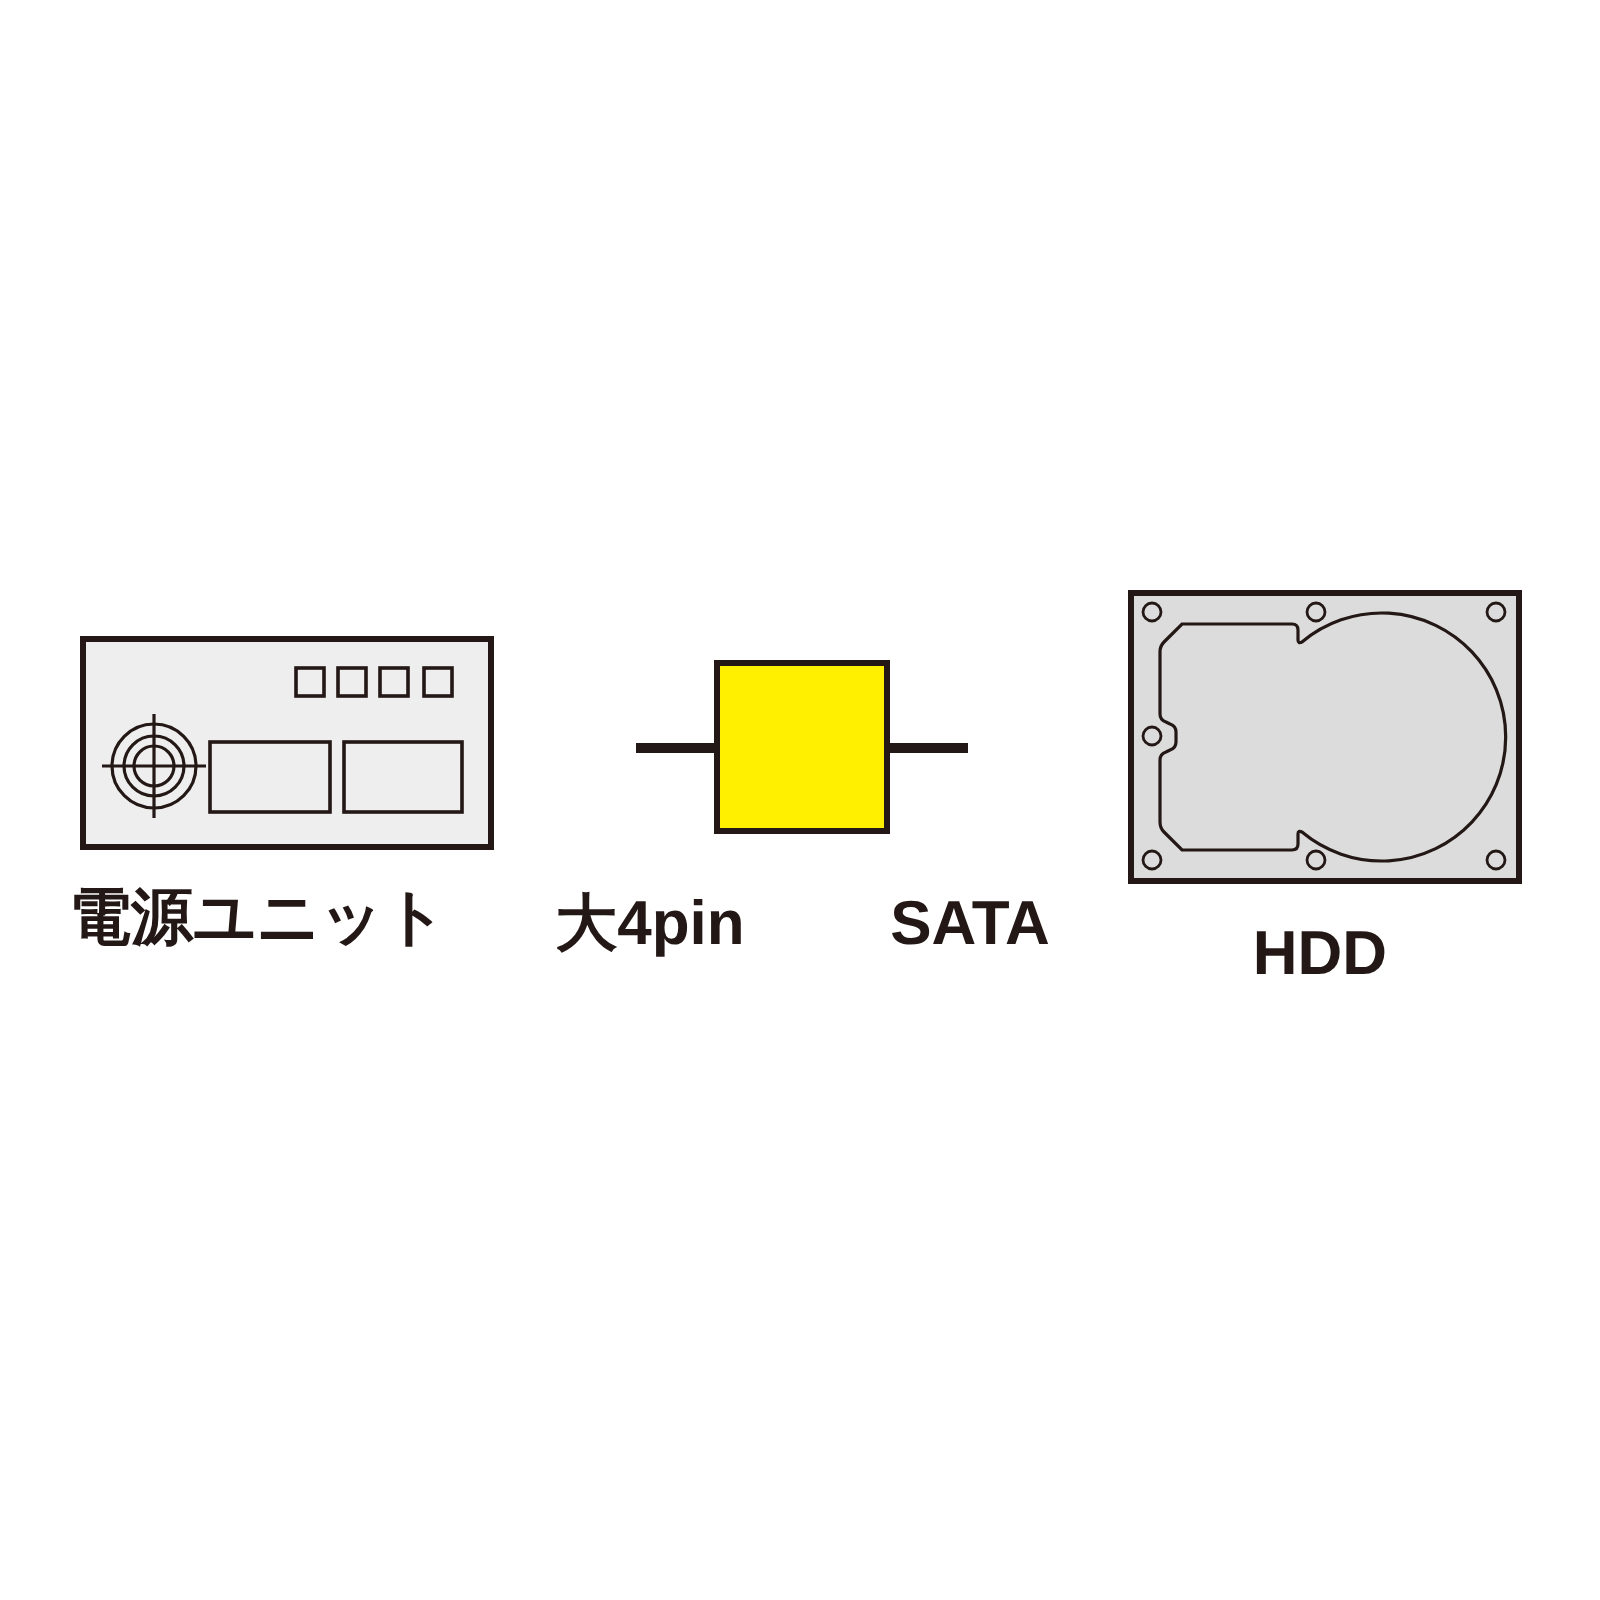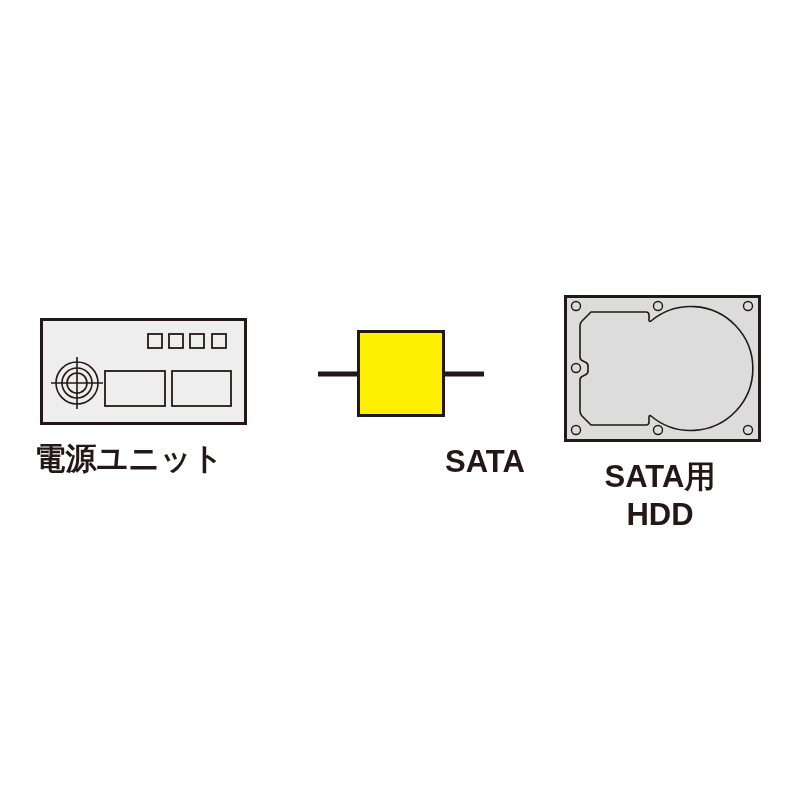--- a/index.html
+++ b/index.html
@@ -74,22 +74,22 @@
              Q 580 323 582 321
              Z" fill="none" stroke="#231815" stroke-width="1.6"></path>
   </g>
 </svg>
 
 <div class="label" style="left:24px;top:440px;width:210px;">
   <span>電源ユニット</span>
 </div>
 
 <div class="label" style="left:255px;top:443px;width:140px;">
+  <span>大4pin</span>
 </div>
 
 <div class="label" style="left:415px;top:443px;width:140px;">
   <span>SATA</span>
 </div>
 
 <div class="label" style="left:580px;top:458px;width:160px;">
-  <span>SATA用</span>
   <span>HDD</span>
 </div>
 
 </body></html>

